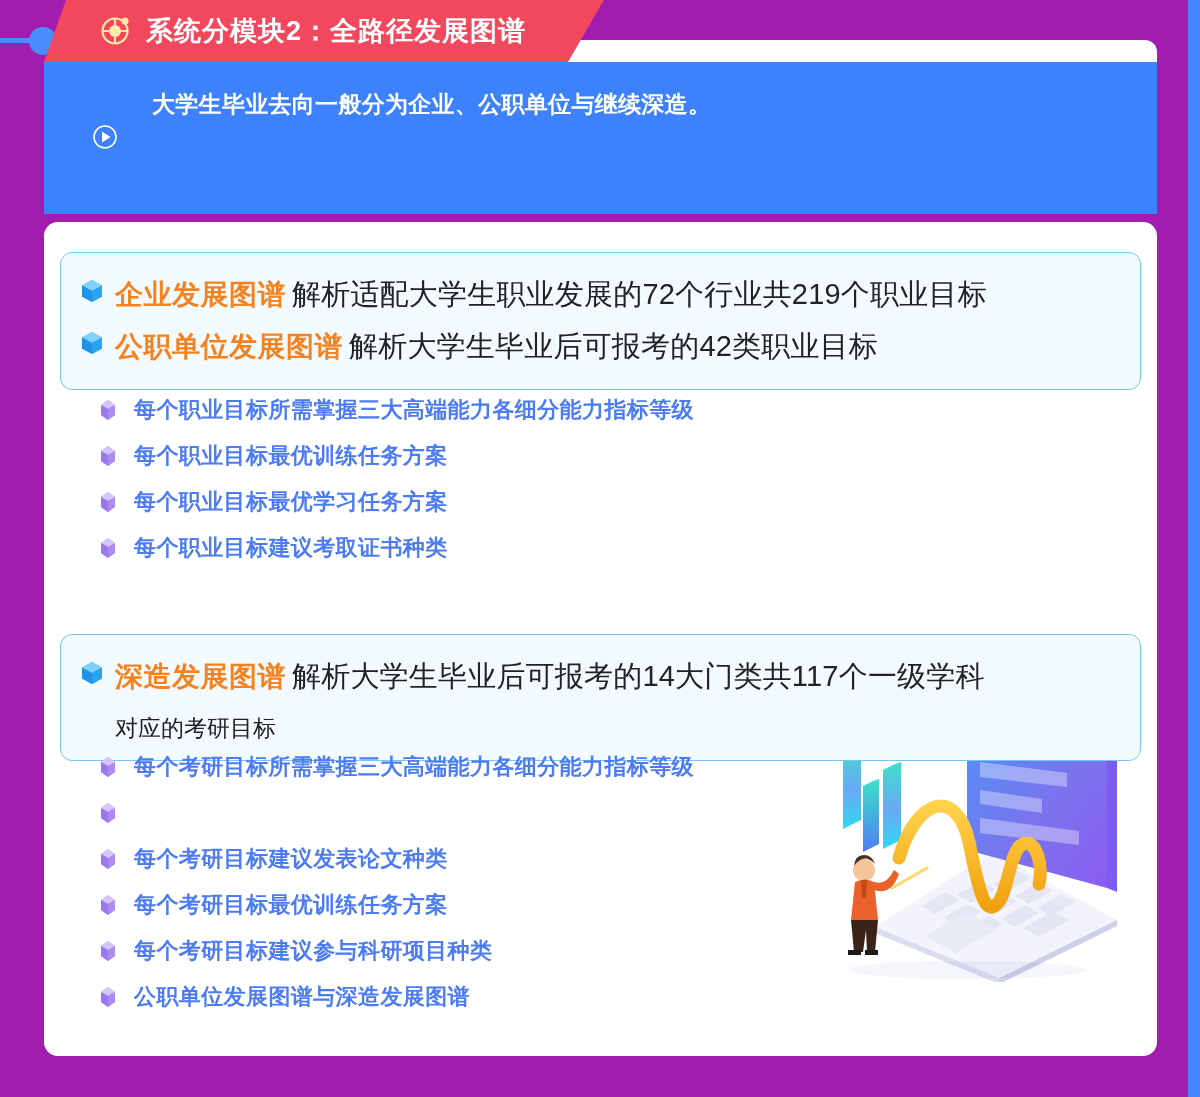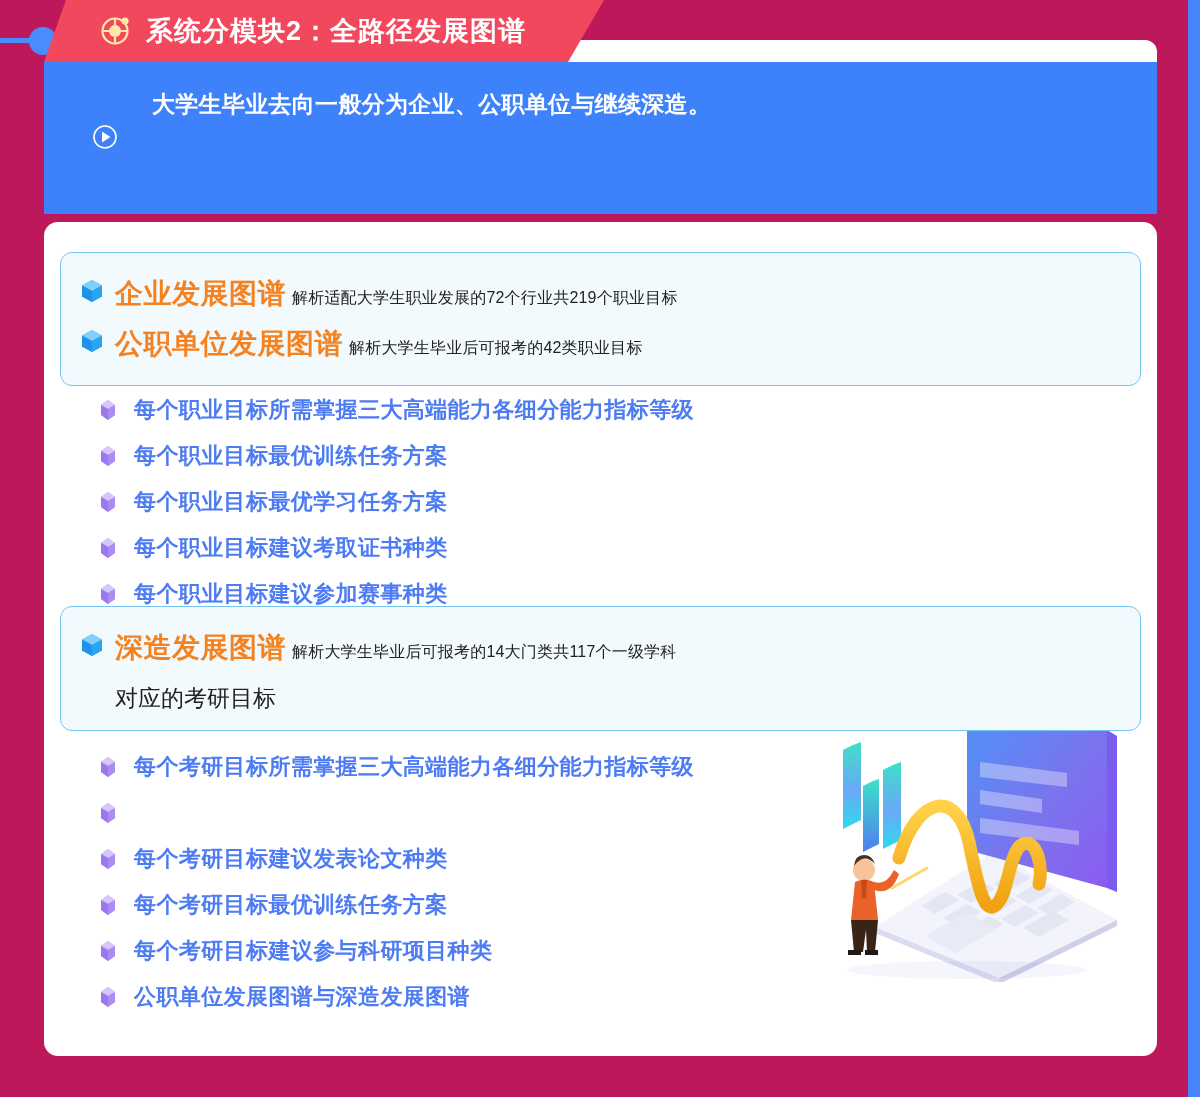--- a/index.html
+++ b/index.html
@@ -6,21 +6,21 @@
   * { box-sizing: border-box; margin: 0; padding: 0; }
   html, body {
     width: 1200px; height: 1097px;
     font-family: "Liberation Sans", "DejaVu Sans", sans-serif;
     background: #1a43c4;
     overflow: hidden;
   }
   .page {
     position: relative;
     width: 1200px; height: 1097px;
-    background: #be185d;
+    background: #a21caf;
   }
 
   
   .right-strip {
     position: absolute; top: 0; right: 0;
     width: 12px; height: 1097px;
     background: #4a84fb;
   }
 
   
@@ -102,37 +102,37 @@
   .info-box {
     position: absolute;
     left: 16px;
     width: 1081px;
     background: #f3fafe;
     border: 1.5px solid #73c7f2;
     border-radius: 12px;
     padding: 16px 0 16px 18px;
   }
   .info-box.box-1 { top: 30px; }
-  .info-box.box-2 { top: 384px; }
+  .info-box.box-2 { top: 412px; }
 
   .info-row {
     display: flex; align-items: flex-start;
     padding: 6px 0;
   }
   .gem-blue { width: 26px; height: 26px; flex: 0 0 auto; margin-top: 3px; }
   .info-body { padding-left: 10px; }
   .info-head {
     color: #f58220;
     font-size: 28px; font-weight: bold;
     letter-spacing: 0.5px;
     font-family: Liberation Mono, monospace;
   }
   .info-desc {
     color: #222222;
-    font-size: 16px;
+    font-size: 29px;
     letter-spacing: 0.2px;
     padding-left: 6px;
   }
   .info-line2 {
     color: #222222;
     font-size: 23px;
     padding-left: 36px;
     padding-top: 10px;
   }
 
@@ -356,31 +356,20 @@
         <span class="gem-purple">
           <svg viewBox="0 0 24 24" width="24" height="24" aria-hidden="true">
             <path d="M12 2 L19 7 L19 17 L12 22 L5 17 L5 7 Z" fill="#b79cf5"></path>
             <path d="M12 2 L19 7 L12 11 L5 7 Z" fill="#d7c6fb"></path>
             <path d="M5 7 L12 11 L12 22 L5 17 Z" fill="#9b78ef"></path>
             <path d="M12 11 L19 7 L19 17 L12 22 Z" fill="#ab8cf3"></path>
           </svg>
         </span>
         <span class="bullet-text">每个职业目标建议考取证书种类</span>
       </div>
-      <div class="bullet-item">
-        <span class="gem-purple">
-          <svg viewBox="0 0 24 24" width="24" height="24" aria-hidden="true">
-            <path d="M12 2 L19 7 L19 17 L12 22 L5 17 L5 7 Z" fill="#b79cf5"></path>
-            <path d="M12 2 L19 7 L12 11 L5 7 Z" fill="#d7c6fb"></path>
-            <path d="M5 7 L12 11 L12 22 L5 17 Z" fill="#9b78ef"></path>
-            <path d="M12 11 L19 7 L19 17 L12 22 Z" fill="#ab8cf3"></path>
-          </svg>
-        </span>
-        <span class="bullet-text">每个职业目标建议参加赛事种类</span>
-      </div>
     </div>
 
     <div class="info-box box-2">
       <div class="info-row">
         <span class="gem-blue">
           <svg viewBox="0 0 26 26" width="26" height="26" aria-hidden="true">
             <path d="M13 2 L23 7.5 L23 18.5 L13 24 L3 18.5 L3 7.5 Z" fill="#3eaef5"></path>
             <path d="M13 2 L23 7.5 L13 13 L3 7.5 Z" fill="#7fd0fa"></path>
             <path d="M3 7.5 L13 13 L13 24 L3 18.5 Z" fill="#1f93e8"></path>
             <path d="M13 13 L23 7.5 L23 18.5 L13 24 Z" fill="#2aa3f2"></path>

